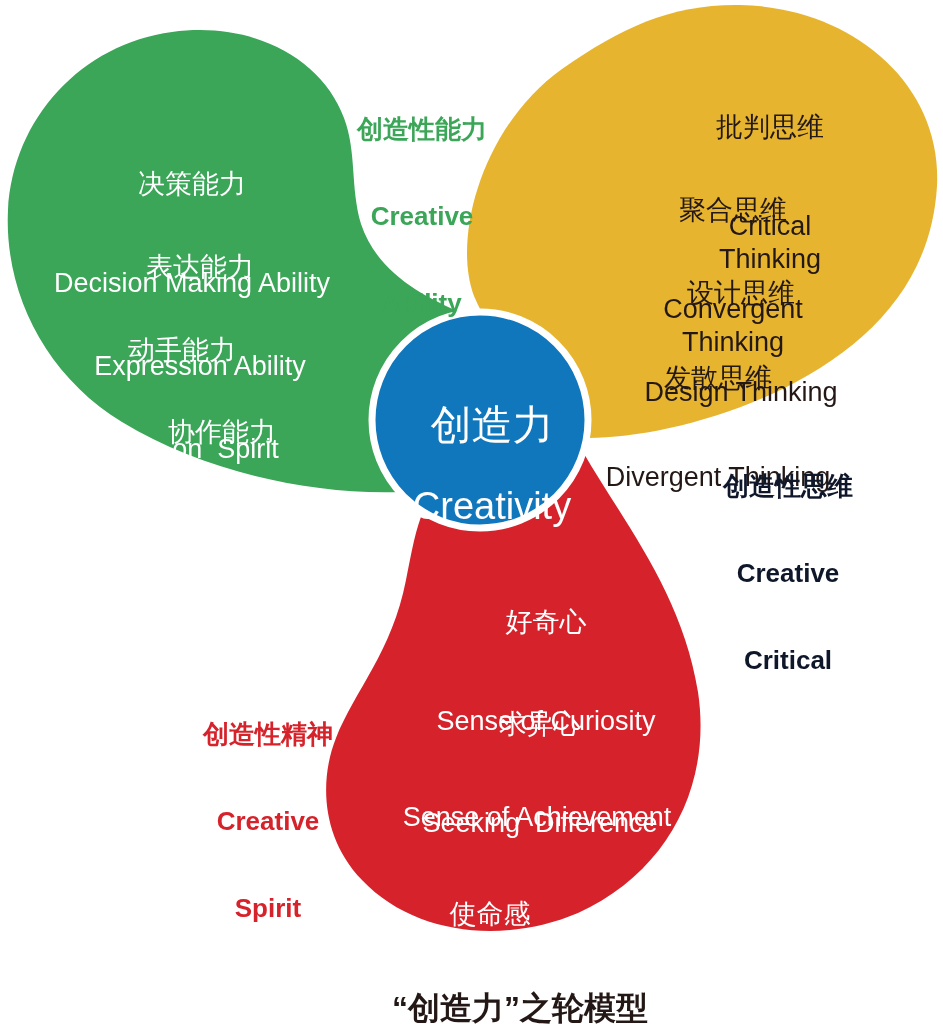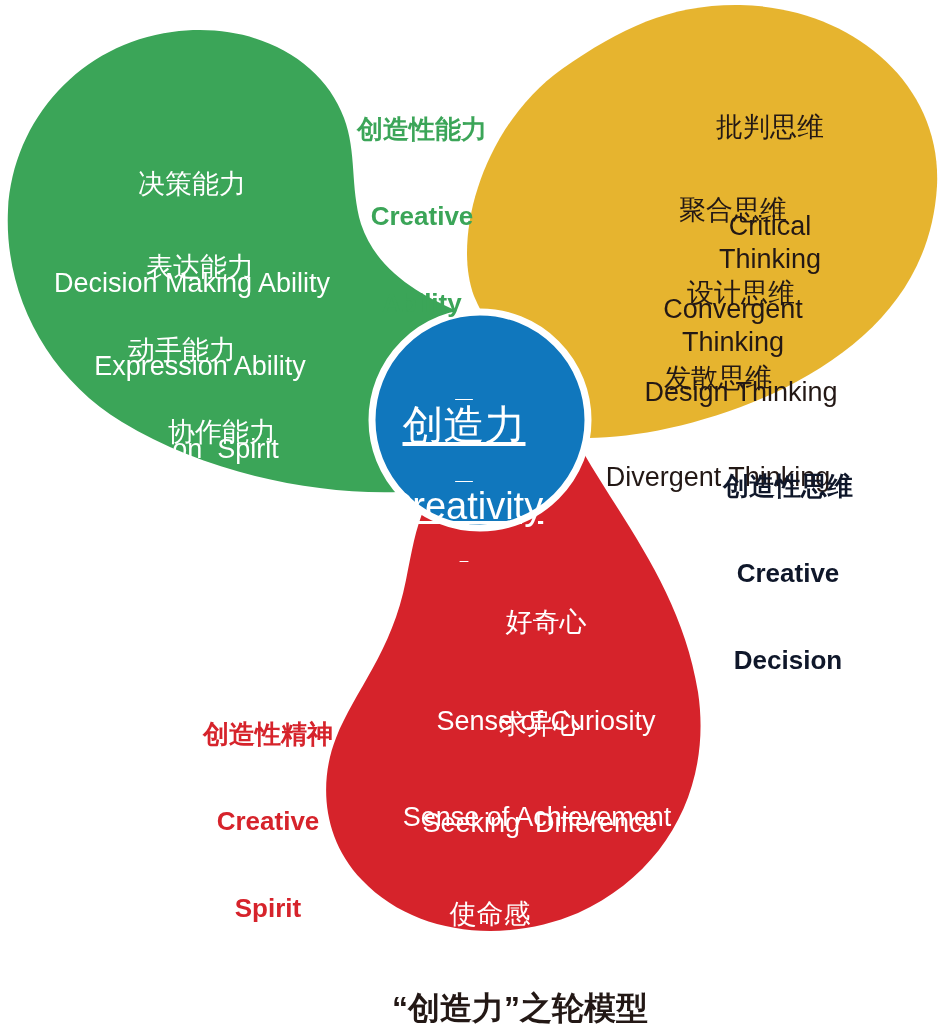--- a/index.html
+++ b/index.html
@@ -46,21 +46,21 @@
              C 622 520 682 592 698 692
              C 712 785 668 872 578 913
              C 505 944 415 936 362 880
              C 320 836 320 778 336 738
              C 355 690 392 652 406 580
              C 413 545 417 518 432 494
              C 462 462 525 447 583 452 Z" fill="#D6232B"></path>
     <circle cx="480" cy="420" r="108" stroke="#ffffff" stroke-width="7" fill="#1077BD"></circle>
   </svg>
 
-  <div class="txt center-label" style="left:464px;top:366px;text-decoration:underline;">
+  <div class="txt center-label" style="left:492px;top:366px;">
     <div class="zh">创造力</div>
     <div class="en">Creativity</div>
   </div>
 
   <div class="txt item" style="left:192px;top:102px;">
     <div>决策能力</div>
     <div>Decision Making Ability</div>
   </div>
   <div class="txt item" style="left:200px;top:185px;">
     <div>表达能力</div>
@@ -94,21 +94,21 @@
     <div>Design Thinking</div>
   </div>
   <div class="txt item dark" style="left:718px;top:296px;">
     <div>发散思维</div>
     <div>Divergent Thinking</div>
   </div>
 
   <div class="txt side-label c-gold" style="left:788px;top:414px;">
     <div>创造性思维</div>
     <div>Creative</div>
-    <div>Decision</div>
+    <div>Critical</div>
   </div>
 
   <div class="txt item" style="left:546px;top:540px;">
     <div>好奇心</div>
     <div>Sense of Curiosity</div>
   </div>
   <div class="txt item" style="left:540px;top:642px;">
     <div>求异心</div>
     <div>Seeking  Difference</div>
   </div>

